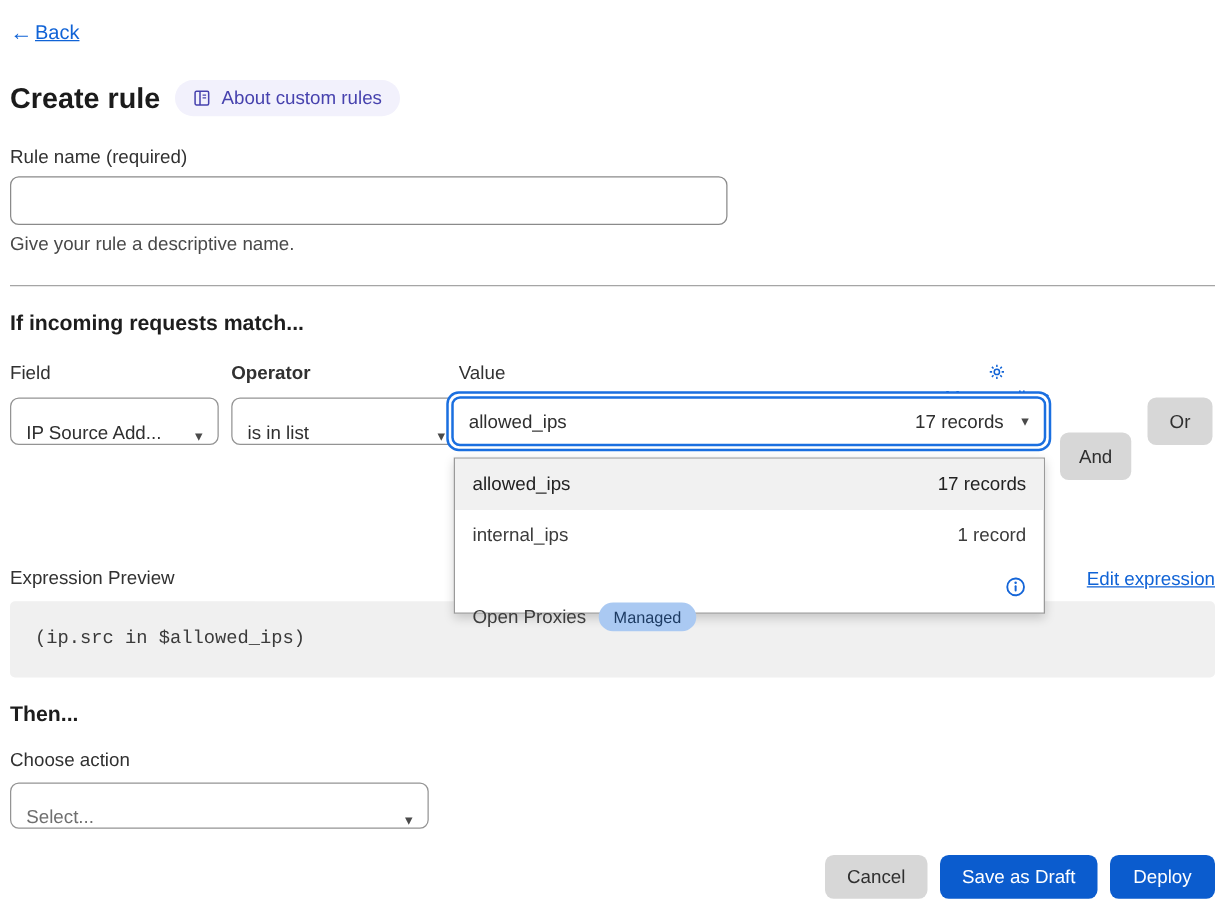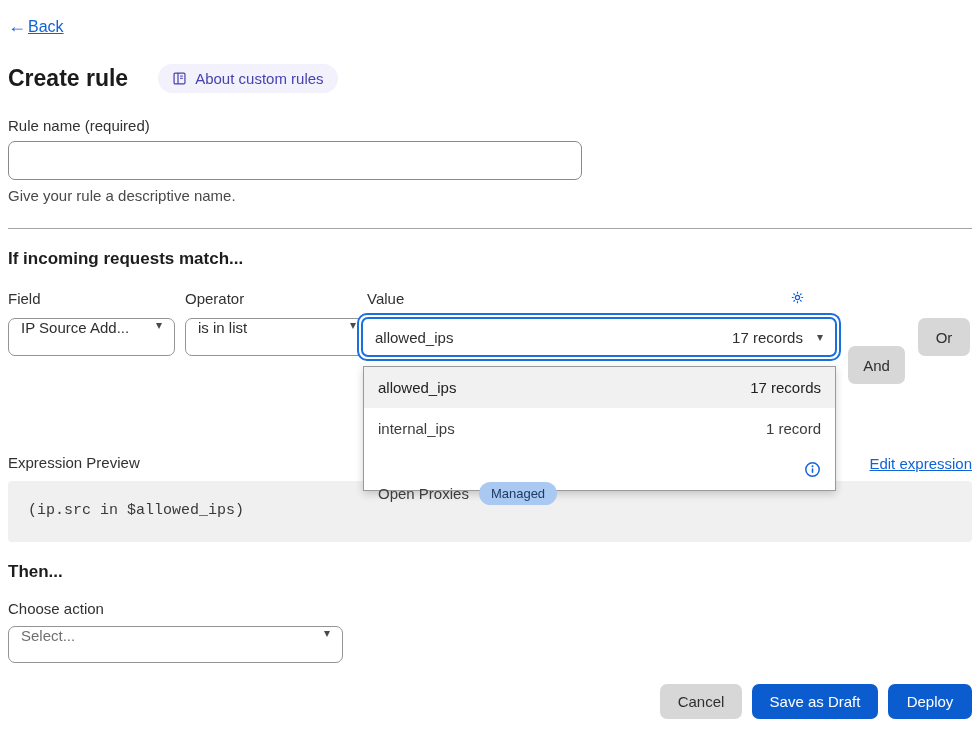--- a/index.html
+++ b/index.html
@@ -10,21 +10,21 @@
   }
   a { cursor:pointer; }
 
   
   .link { color:var(--c-link_blue,#1063d6); font-size:16px; text-decoration:none; }
   .link .u { text-decoration:underline; }
 
   .back { position:absolute; left:8px; top:16px; display:flex; align-items:center; gap:2px; }
   .back .arrow { font-size:18px; }
 
-  .title-row { position:absolute; left:8px; top:64px; display:flex; align-items:center; gap:30px; }
+  .title-row { position:absolute; left:8px; top:64px; display:flex; align-items:center; gap:12px; }
   .page-title { font-size:23px; font-weight:700; color:#1b1b1b; }
   .about-badge {
     display:inline-flex; align-items:center; gap:8px;
     background:var(--c-badge_purple_bg,#f2f1fc); color:var(--c-badge_purple_text,#4742ae);
     font-size:15px; padding:6px 14px; border-radius:16px; text-decoration:none;
   }
 
   .label { position:absolute; font-size:15px; color:#313131; }
 
   .rule-name-input {
@@ -33,21 +33,21 @@
     font-family:"Liberation Sans", sans-serif; outline:none; background:#fff;
   }
   .helper { position:absolute; left:8px; top:187px; font-size:15px; color:#494949; }
   .divider { position:absolute; left:8px; top:228px; width:964px; border-top:1px solid #a5a5a5; }
 
   .section-heading { position:absolute; font-size:17px; font-weight:700; color:#1d1d1d; }
 
   .select {
     position:absolute; height:38px; background:#fff;
     border:1px solid #949494; border-radius:7px;
-    display:flex; align-items:flex-start; justify-content:space-between;
+    display:flex; align-items:flex-end; justify-content:space-between;
     padding:0 12px; font-size:15px; color:#2f2f2f; cursor:pointer;
   }
   .chev { font-size:12px; color:#4a4a4a; line-height:1; }
 
   .manage-lists { position:absolute; top:291px; right:139px; display:flex; align-items:center; gap:6px; font-size:15px;flex-direction:column; }
 
   .value-wrap {
     position:absolute; left:357px; top:313px; width:484px; height:48px;
     border:2px solid var(--c-focus_blue,#1a6fe0); border-radius:10px; padding:2px; background:#fff;
   }
@@ -131,21 +131,21 @@
 
   <div class="label" style="left:8px; top:117px;">Rule name (required)</div>
   <input class="rule-name-input" type="text" value="" style="">
   <div class="helper">Give your rule a descriptive name.</div>
 
   <div class="divider"></div>
 
   <div class="section-heading" style="left:8px; top:249px;">If incoming requests match...</div>
 
   <div class="label" style="left:8px; top:290px;">Field</div>
-  <div class="label" style="left:185px; top:290px;">Operator</div>
+  <div class="label" style="left:185px; top:290px;font-weight:bold;">Operator</div>
   <div class="label" style="left:367px; top:290px;">Value</div>
 
   <a class="link manage-lists" style="font-size:15px;">
     <span>
       <svg class="icon-svg" width="13" height="13" viewBox="0 0 16 16">
         <circle cx="8" cy="8" r="2.6" fill="none" stroke="#1063d6" stroke-width="1.5"></circle>
         <path d="M8 1v2.3M8 12.7V15M1 8h2.3M12.7 8H15M3.1 3.1l1.6 1.6M11.3 11.3l1.6 1.6M3.1 12.9l1.6-1.6M11.3 4.7l1.6-1.6" stroke="#1063d6" stroke-width="1.5"></path>
       </svg>
     </span>
     <span class="u">Manage lists</span>

